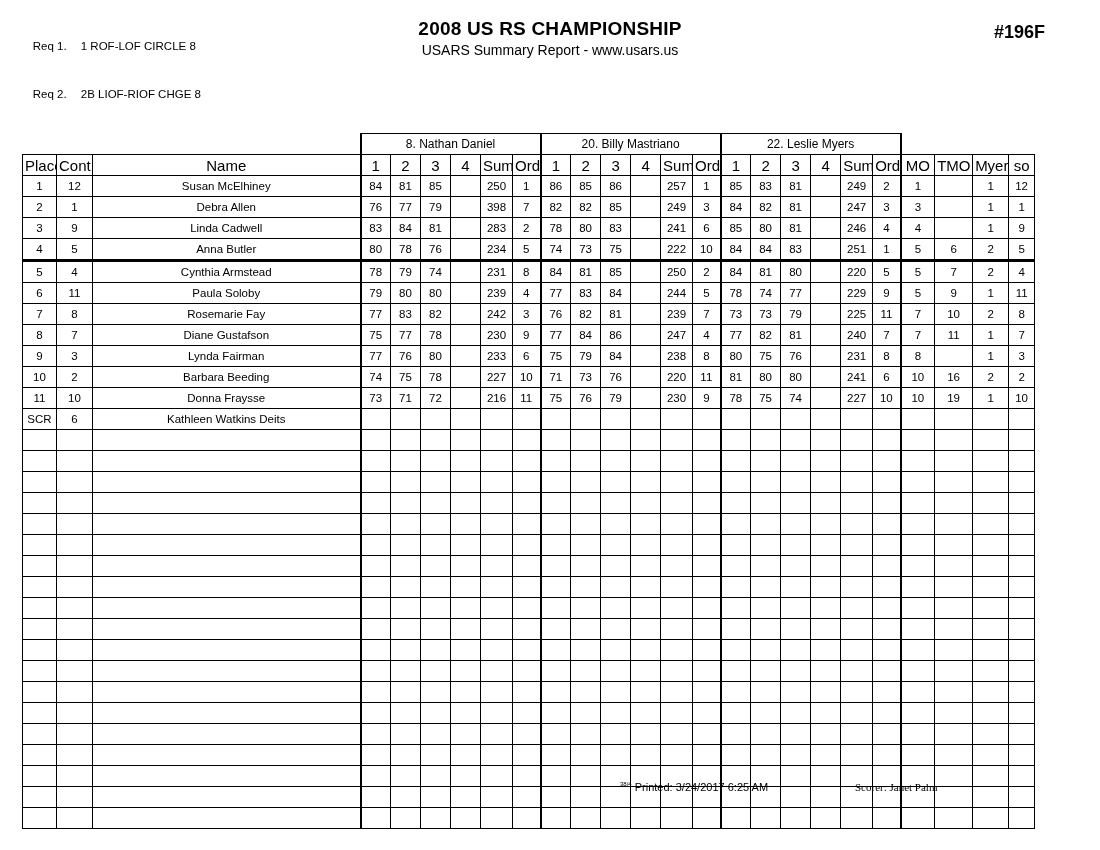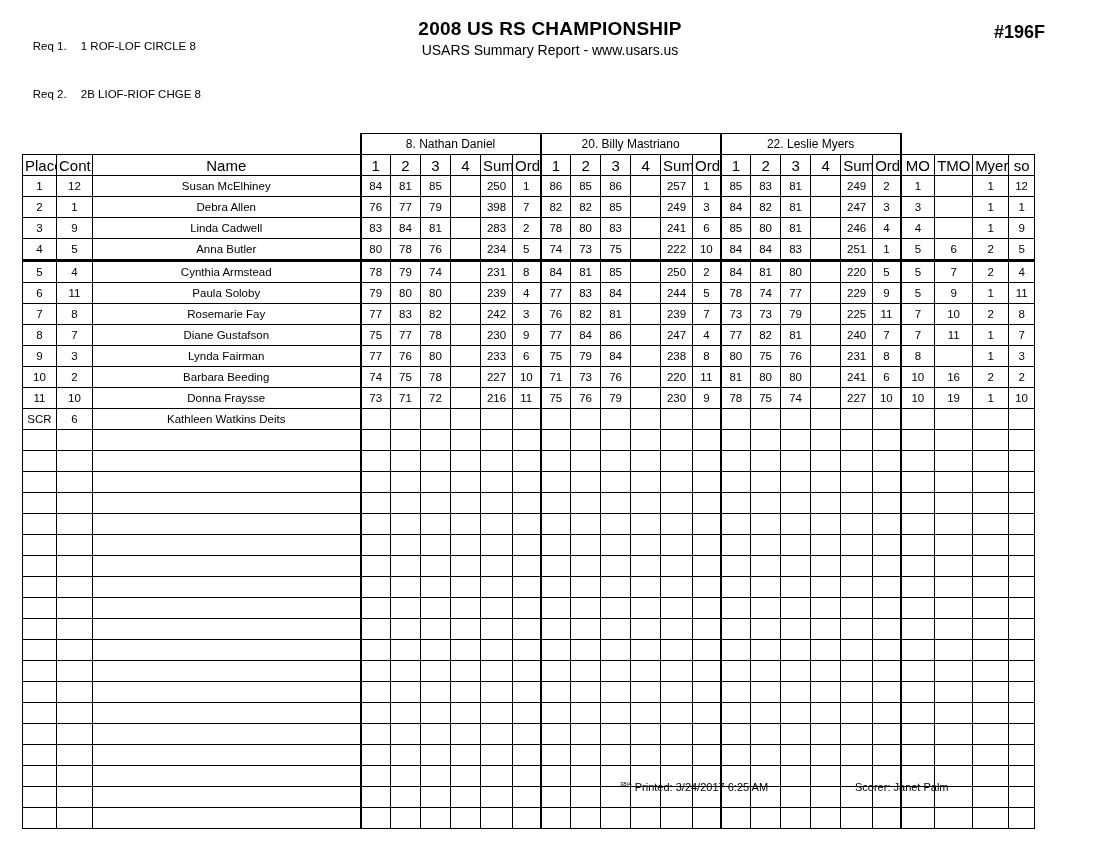--- a/index.html
+++ b/index.html
@@ -121,20 +121,21 @@
   }
   .footer .tiny {
     font-size: 6px;
     vertical-align: super;
   }
   .footer .scorer {
     position: absolute;
     left: 855px;
     top: 0;
     white-space: nowrap;
+    font-family: Liberation Serif, serif;
   }
 </style>
 </head>
 <body>
 
 <div class="reqs">
   <div class="req-line">
     <span class="req-label">Req 1.</span><span>1 ROF-LOF CIRCLE 8</span>
   </div>
   <div class="req-line">

